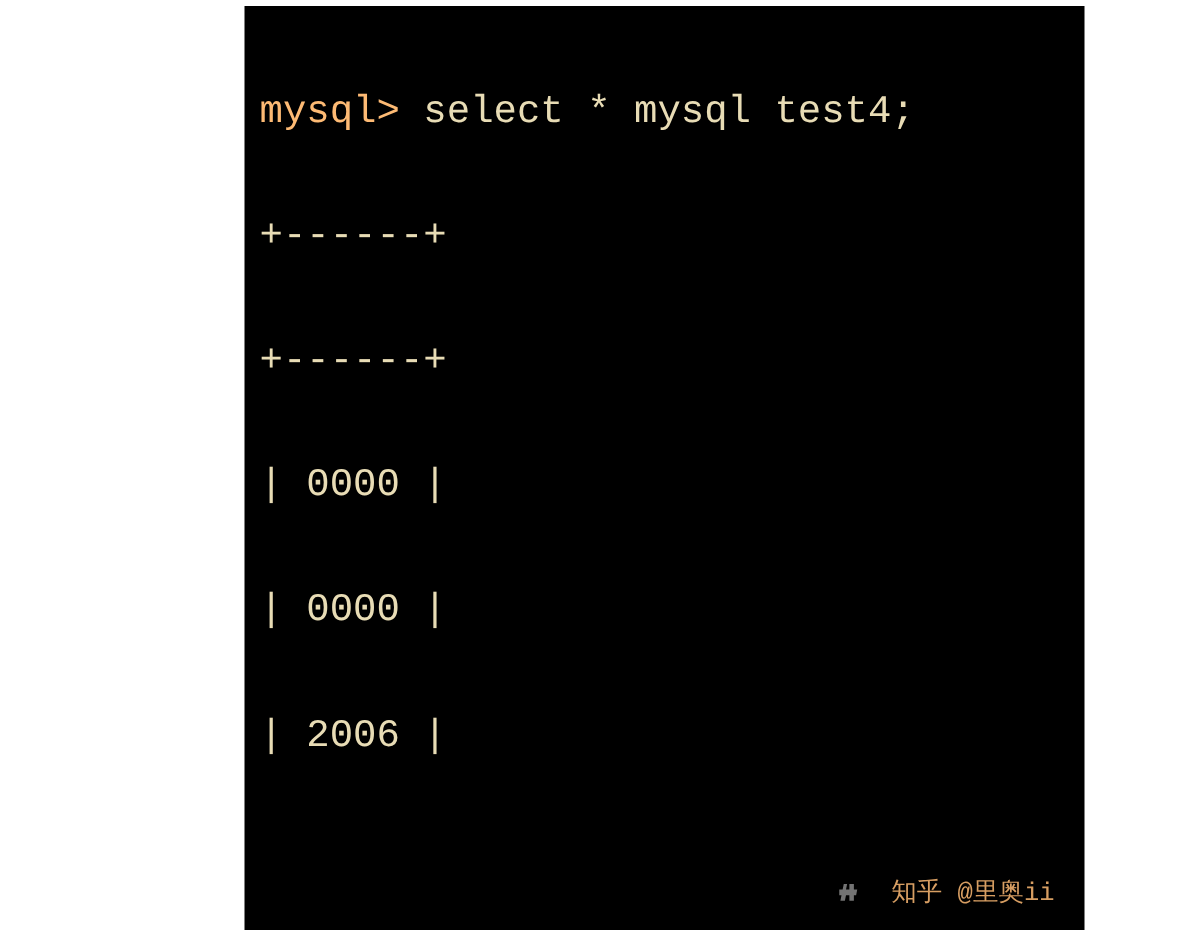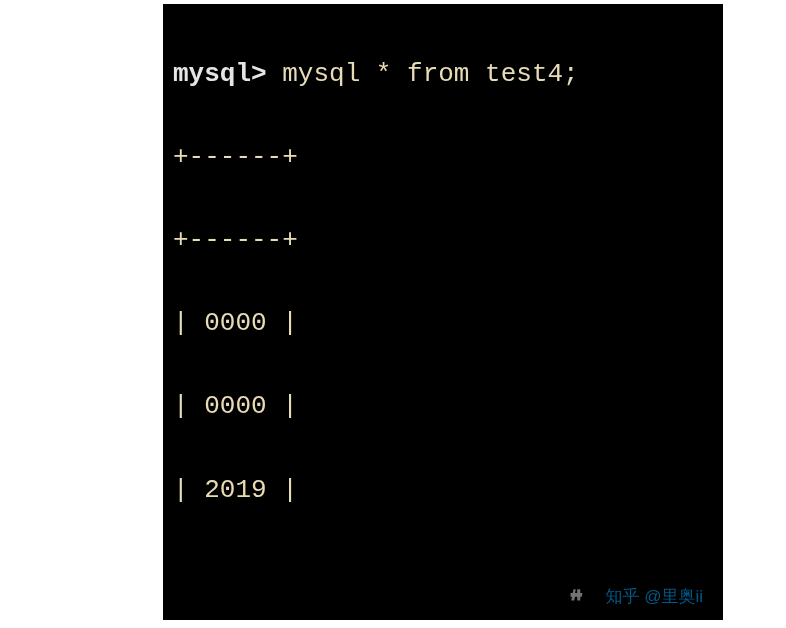--- a/index.html
+++ b/index.html
@@ -25,59 +25,58 @@
       font-size: 26px;
       line-height: 1.6;
       padding: 8px 10px;
       white-space: pre;
       overflow: hidden;
       position: relative;
       margin-left: 100px;
       margin-top: 4px;
     }
     .prompt {
-      color: #e5e5e5;
-      font-weight: bold;
+      color: #fdba74;
     }
     .query {
       color: #e8dcb5;
     }
     .table-line {
       color: #e8dcb5;
     }
     .watermark {
       position: absolute;
       bottom: 10px;
       right: 20px;
-      color: #0369a1;
+      color: #fdba74;
       font-size: 17px;
-      font-family: Liberation Sans, sans-serif;
+      font-family: Liberation Mono, monospace;
       opacity: 0.85;
       display: flex;
       align-items: center;
       gap: 18px;
     }
     .watermark-icon {
       display: inline-flex;
       align-items: center;
     }
     .row {
       display: block;
     }
   </style>
 </head>
 <body>
 
 <div class="terminal">
-<span class="row"><span class="prompt">mysql&gt;</span> <span class="query">mysql * from test4;</span></span>
+<span class="row"><span class="prompt">mysql&gt;</span> <span class="query">select * mysql test4;</span></span>
 <span class="row table-line">+------+</span>
 <span class="row table-line">+------+</span>
 <span class="row table-line">| 0000 |</span>
 <span class="row table-line">| 0000 |</span>
-<span class="row table-line">| 2019 |</span>
+<span class="row table-line">| 2006 |</span>
 
 
 
 
 
 
   <div class="watermark">
     <span class="watermark-icon">
       <svg width="18" height="18" viewBox="0 0 24 24" fill="#888888">
         <path d="M5 3h4l-1 5h3V3h4v5h3l-1 5h-2v5h-4v-5h-3l-1 5H3l1-5H2V8h3l1-5z"></path>

